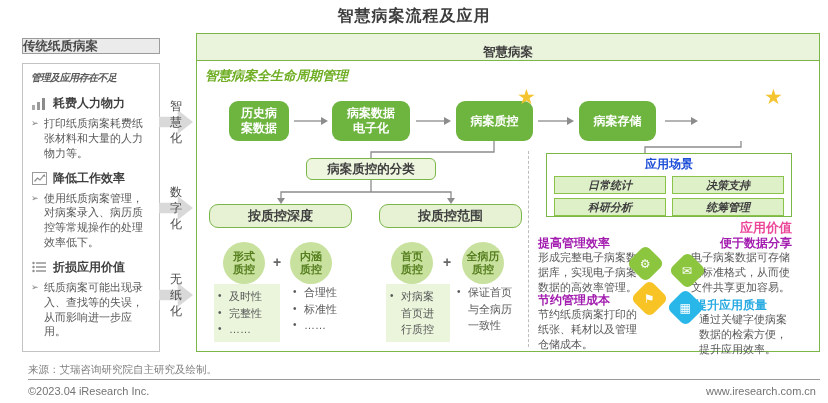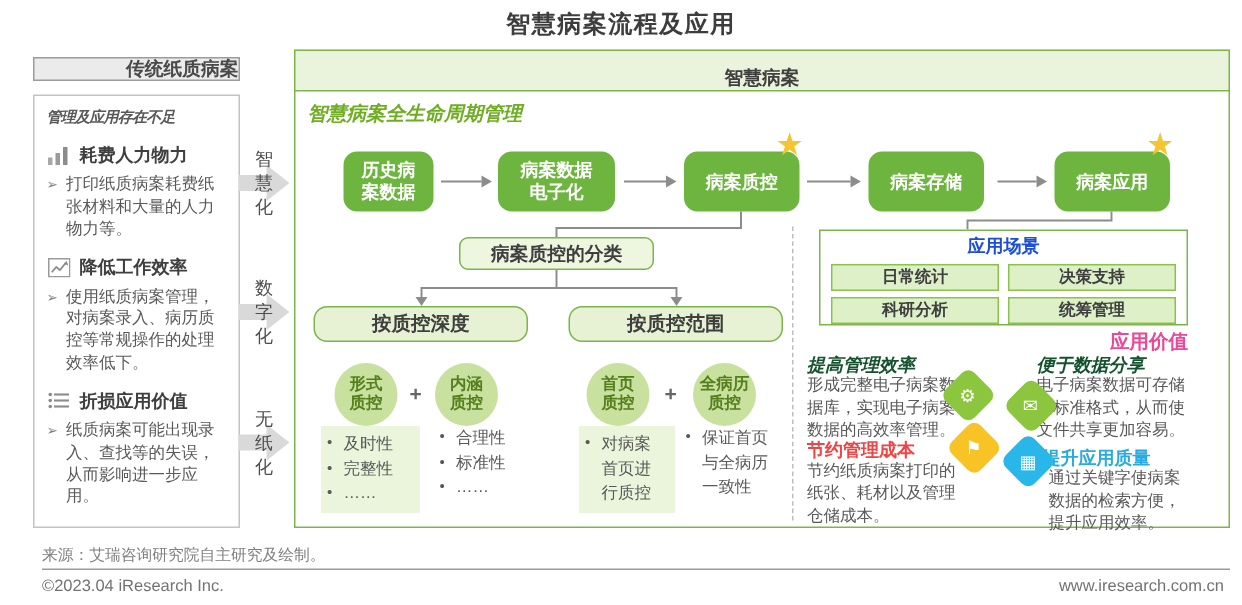--- a/index.html
+++ b/index.html
@@ -5,21 +5,21 @@
   html,body{margin:0;padding:0;background:#fff;}
   .canvas{position:relative;width:828px;height:403px;background:#fff;overflow:hidden;
           font-family:"Liberation Sans","DejaVu Sans",sans-serif;color:#404040;}
   .pre{white-space:pre-line;}
 
   .page-title{position:absolute;top:6px;left:0;right:0;text-align:center;
               font-size:16px;font-weight:bold;color:#3d3d3d;letter-spacing:1px;}
 
   
   .lp-header{position:absolute;left:22px;top:38px;width:138px;height:16px;background:#ebebeb;
-             border:1px solid #9c9c9c;display:flex;align-items:center;justify-content:flex-end;
+             border:1px solid #9c9c9c;display:flex;align-items:center;justify-content:flex-start;
              font-size:12.5px;font-weight:bold;color:#4a4a4a;box-sizing:border-box;}
   .lp-body{position:absolute;left:22px;top:63px;width:138px;height:289px;background:#fff;
            border:1px solid #c3c3c3;box-sizing:border-box;padding:7px 7px 0 8px;}
   .lp-subtitle{font-size:10px;font-weight:bold;font-style:italic;color:#595959;
                letter-spacing:-0.5px;white-space:nowrap;margin-bottom:10px;}
   .lp-item{margin-bottom:9px;}
   .lp-item-title{display:flex;align-items:center;gap:6px;font-size:12px;font-weight:bold;
                  color:#3f3f3f;margin-bottom:4px;}
   .lp-icon{display:inline-flex;width:16px;justify-content:center;}
   .lp-desc{display:flex;gap:3px;font-size:11px;color:#595959;line-height:1.35;}
@@ -58,28 +58,28 @@
   .qc-list{position:absolute;top:223px;font-size:11px;color:#595959;line-height:1.5;}
   .qc-list.bg{background:#eaf5dc;padding:4px 4px;}
   .li{display:flex;gap:4px;}
   .li .dot{flex:0 0 7px;font-size:10px;color:#595959;}
 
   .divider{position:absolute;left:331px;top:90px;height:196px;border-left:1px dashed #bdbdbd;}
 
   .scen{position:absolute;left:349px;top:92px;width:246px;height:64px;background:#fff;
         border:1px solid #7ab648;box-sizing:border-box;}
   .scen-title{text-align:center;font-size:12px;font-weight:bold;color:#1d4ed8;margin-top:2px;}
-  .scen-grid{display:grid;grid-template-columns:1fr 1fr;gap:4px 6px;padding:3px 7px;}
+  .scen-grid{display:grid;grid-template-columns:1fr 1fr;gap:4px 6px;padding:3px 7px;font-style:italic;}
   .scen-cell{background:#def0c8;border:1px solid #8bc34a;text-align:center;font-size:11px;
              font-weight:bold;color:#3f3f3f;height:16px;line-height:16px;}
 
   .value-title{position:absolute;left:349px;top:158px;width:246px;text-align:right;
                font-size:13px;font-weight:bold;color:#ec4899;}
   .v-title{position:absolute;font-size:12px;font-weight:bold;}
-  .v-green{color:#14532d;font-style:italic;} .v-yellow{color:#ef4444;} .v-blue{color:#29abe2;}
+  .v-green{color:#a21caf;} .v-yellow{color:#a21caf;} .v-blue{color:#29abe2;}
   .v-desc{position:absolute;font-size:11px;color:#595959;line-height:1.35;width:100px;}
 
   .pin{position:absolute;width:27px;height:27px;border-radius:6px;transform:rotate(45deg);
        display:flex;align-items:center;justify-content:center;}
   .pin span{transform:rotate(-45deg);color:#fff;font-size:12px;line-height:1;}
   .pin-green{background:#8cc63f;} .pin-yellow{background:#f7c325;} .pin-blue{background:#29b6e8;}
 
   
   .source{position:absolute;left:28px;top:363px;font-size:10.5px;color:#808080;}
   .footer-line{position:absolute;left:28px;width:792px;top:379px;border-top:1px solid #9a9a9a;}
@@ -195,21 +195,20 @@
     </svg>
 
     <div class="lifecycle-title">智慧病案全生命周期管理</div>
 
     <div class="flow-box pre" style="left:32px;width:60px">历史病
 案数据</div>
     <div class="flow-box pre" style="left:135px;width:78px">病案数据
 电子化</div>
     <div class="flow-box pre" style="left:259px;width:77px">病案质控</div>
     <div class="flow-box pre" style="left:382px;width:77px">病案存储</div>
-    <div class="flow-box pre" style="left:506px;width:77px">病案应用</div>
     <span class="star" style="left:320px;top:25px">★</span>
     <span class="star" style="left:567px;top:25px">★</span>
 
     <div class="qc-class">病案质控的分类</div>
 
     <div class="qc-branch" style="left:182px">按质控范围</div>
     <div class="qc-branch" style="left:12px">按质控深度</div>
 
     <div class="qc-circle pre" style="left:26px">形式
 质控</div>
@@ -276,21 +275,21 @@
         <div class="scen-cell">决策支持</div>
         <div class="scen-cell">科研分析</div>
         <div class="scen-cell">统筹管理</div>
       </div>
     </div>
 
     <div class="value-title">应用价值</div>
 
     <div class="v-title v-green" style="left:341px;top:174px">提高管理效率</div>
     <div class="v-desc" style="left:341px;top:189px">形成完整电子病案数据库，实现电子病案数据的高效率管理。</div>
-    <div class="v-title v-green" style="left:494px;top:174px">便于数据分享</div>
+    <div class="v-title v-green" style="left:523px;top:174px">便于数据分享</div>
     <div class="v-desc" style="left:494px;top:189px">电子病案数据可存储为标准格式，从而使文件共享更加容易。</div>
     <div class="v-title v-yellow" style="left:341px;top:231px">节约管理成本</div>
     <div class="v-desc" style="left:341px;top:246px">节约纸质病案打印的纸张、耗材以及管理仓储成本。</div>
     <div class="v-title v-blue" style="left:498px;top:236px">提升应用质量</div>
     <div class="v-desc" style="left:502px;top:251px;width:92px">通过关键字使病案数据的检索方便，提升应用效率。</div>
 
     <div class="pin pin-green" style="left:435px;top:189px">
         <span>⚙</span>
       </div>
     <div class="pin pin-green" style="left:477px;top:196px">

